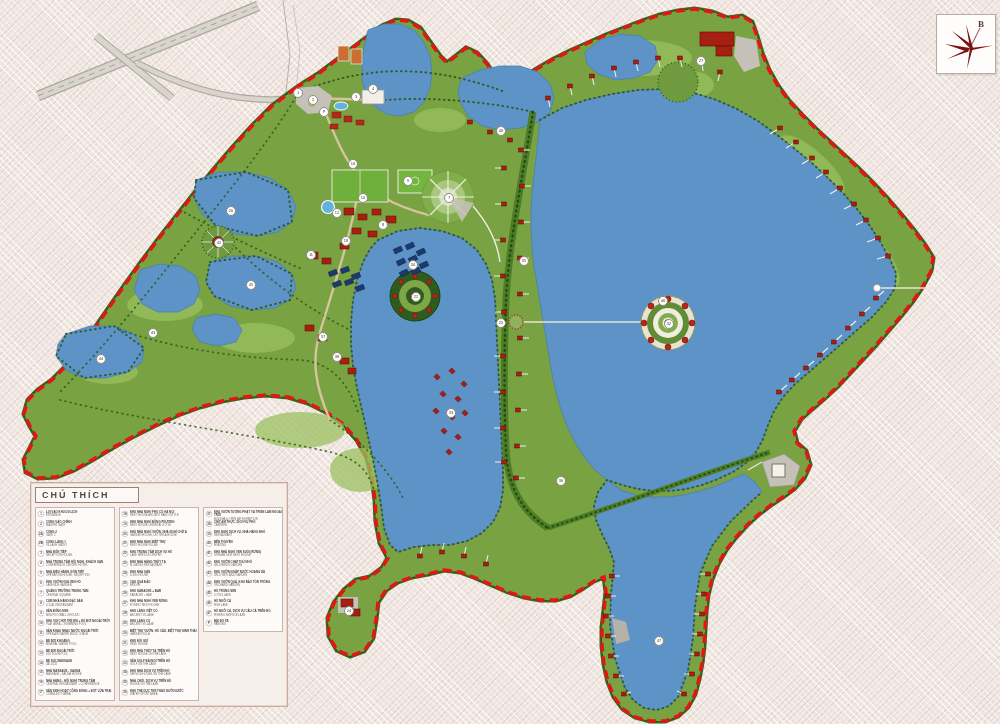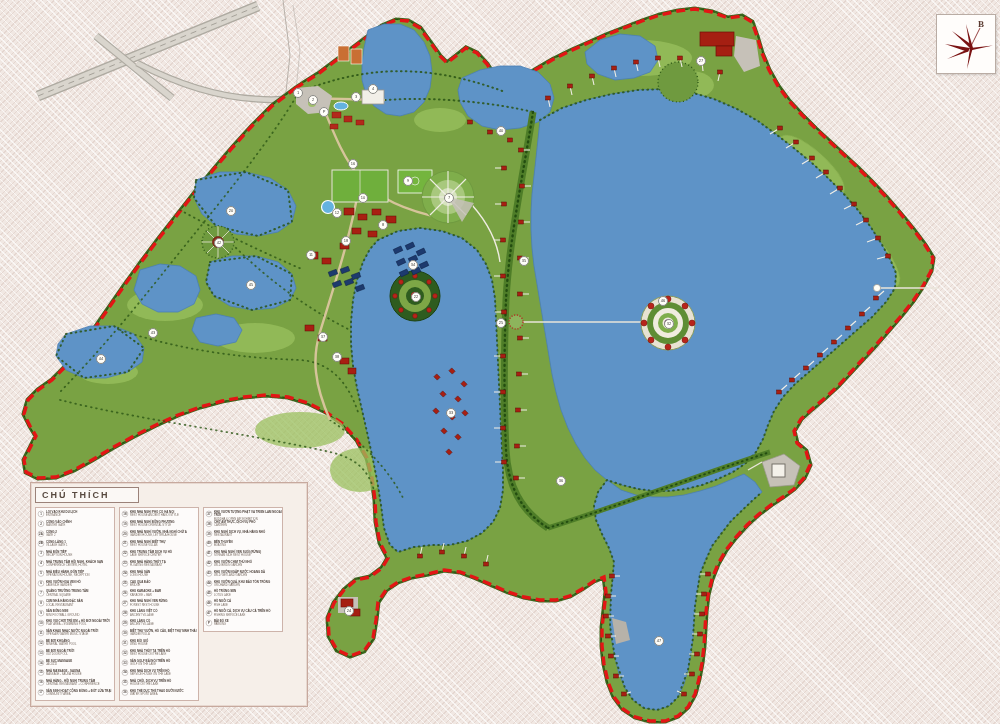--- a/index.html
+++ b/index.html
@@ -7,21 +7,21 @@
   .canvas{
     position:relative;width:1000px;height:724px;overflow:hidden;
     background-color:#f1e8e3;
     background-image:
       repeating-linear-gradient(45deg, rgba(255,255,255,.65) 0 1px, transparent 1px 5px),
       repeating-linear-gradient(-45deg, rgba(213,193,185,.45) 0 1px, transparent 1px 4px);
   }
   svg.map{position:absolute;left:0;top:0;}
   
   .legend{
-    position:absolute;left:30px;top:482px;width:278px;
+    position:absolute;left:30px;top:482px;width:258px;
     background:#f6efe9;border:1px solid #c7a99e;box-shadow:0 0 0 1px #e7d8d0 inset;
     padding:4px 4px 5px 4px;box-sizing:border-box;
   }
   .legend-title{
     border:1px solid #9b8279;background:#fbf8f5;color:#57493f;
     font-size:9px;font-weight:bold;letter-spacing:2px;
     padding:2px 6px;width:104px;box-sizing:border-box;margin-bottom:4px;
   }
   .legend-cols{display:flex;gap:4px;align-items:flex-start;}
   .legend-col{

